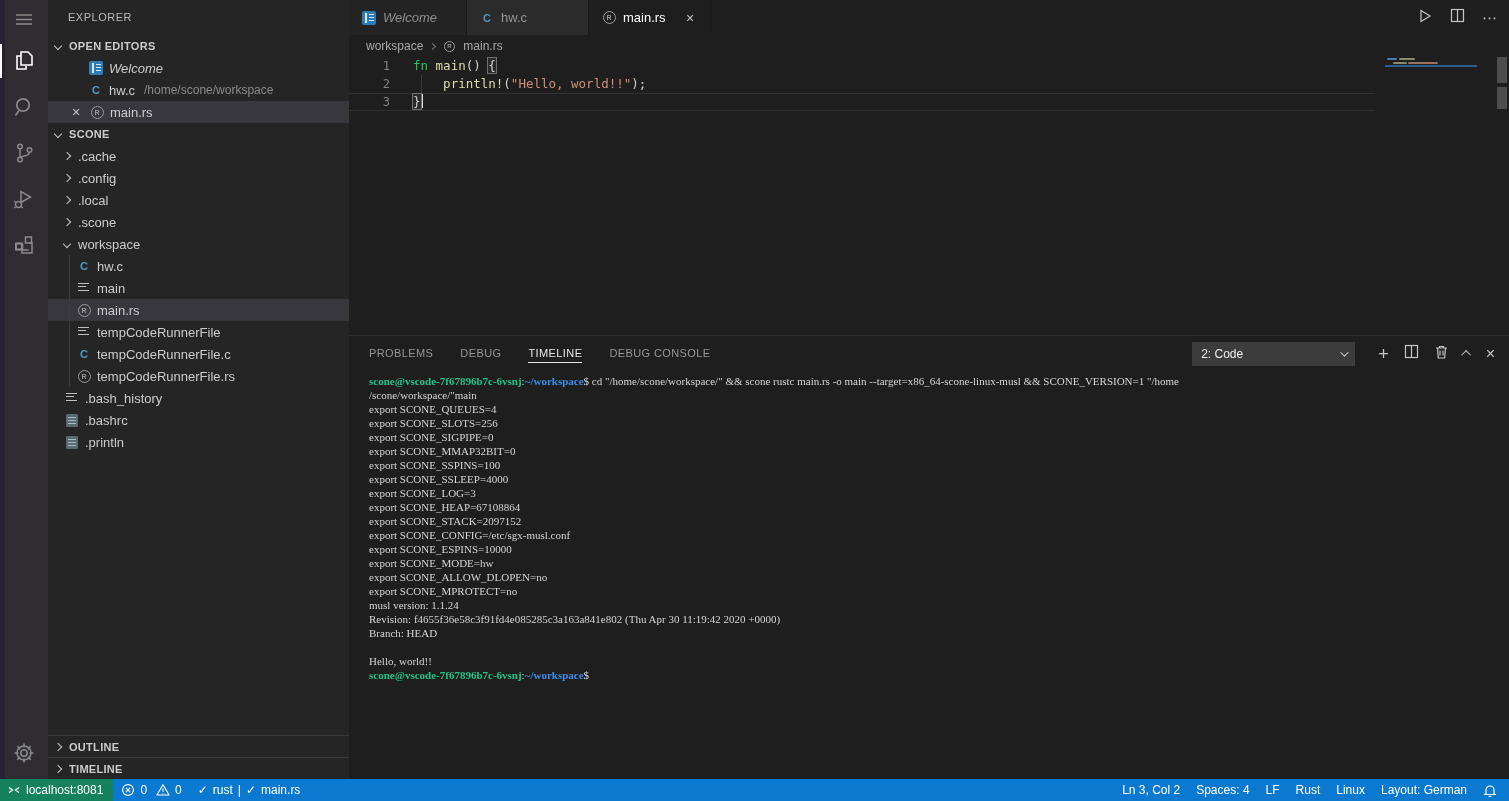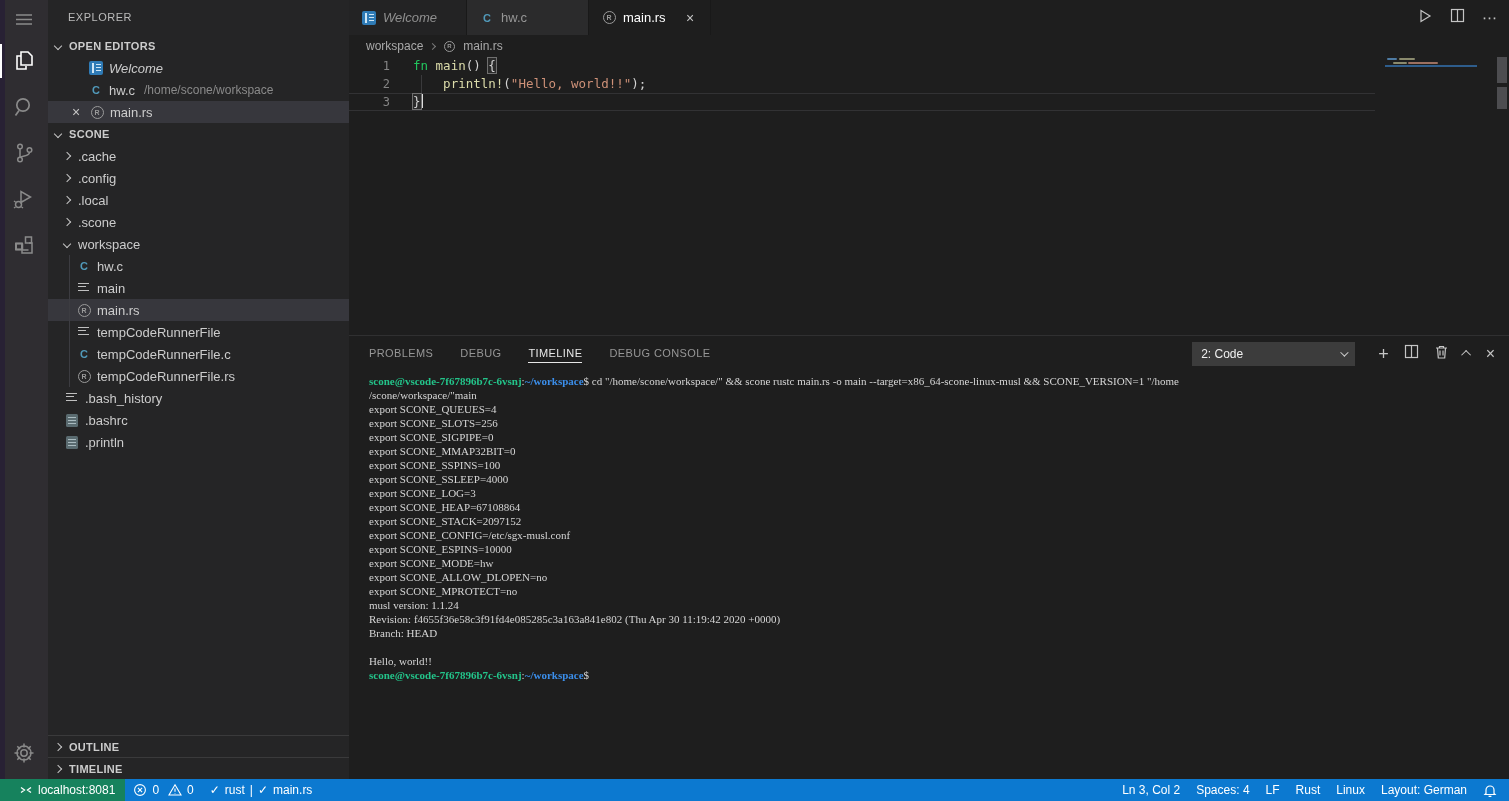--- a/index.html
+++ b/index.html
@@ -99,21 +99,21 @@
   .pa-plus { font-size:18px; line-height:18px; font-weight:400; }
 
   .terminal { flex:1; padding:3px 0 0 20px; font-family:Liberation Serif, serif; font-size:11px; color:#d6d6d6; overflow:hidden; cursor:text; }
   .t-line { height:14px; line-height:14px; white-space:pre; }
   .t-user { color:#23c48a; font-weight:bold; }
   .t-path { color:#3b8eea; font-weight:bold; }
 
   
   .statusbar { height:22px; display:flex; align-items:center; background:#0c79d0; color:#ffffff; font-size:12px; }
   .sb-item { height:100%; display:flex; align-items:center; gap:5px; padding:0 8px; cursor:pointer; white-space:nowrap; }
-  .sb-remote { background:#16825d; padding:0 10px 0 19px; }
+  .sb-remote { background:#16825d; padding:0 10px 0 7px; }
   .sb-right { margin-left:auto; display:flex; height:100%; }
   .sb-item svg { display:block; }
 </style>
 </head>
 <body>
 
 <div class="app">
 
   <div class="activitybar">
     <div class="ab-item">

